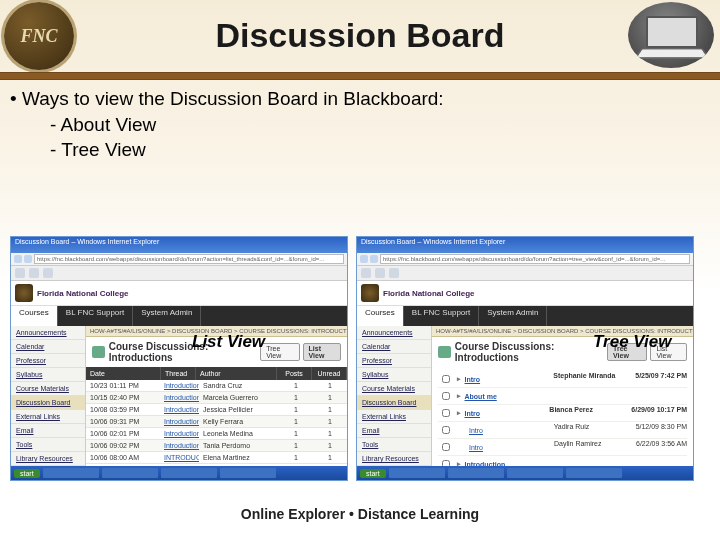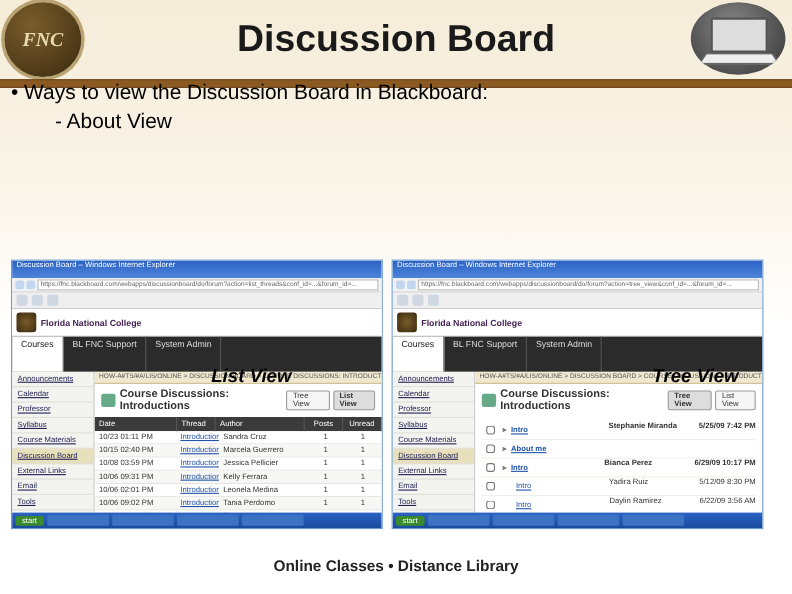--- a/index.html
+++ b/index.html
@@ -5,36 +5,36 @@
   html,body{margin:0;padding:0;width:720px;height:540px;font-family:Arial,Helvetica,sans-serif;background:#fff}
   .slide{position:relative;width:720px;height:540px;background:linear-gradient(180deg,#f5ecd8 0%,#faf4e8 30%,#fff 55%);overflow:hidden}
   .title-row{position:relative;height:72px}
   .logo{position:absolute;top:2px;left:4px;width:70px;height:68px;border-radius:50%;background:radial-gradient(circle at 35% 30%,#7a5c2a,#3a2a10);box-shadow:0 0 0 3px #b9a372}
   .logo::after{content:"FNC";position:absolute;inset:0;display:flex;align-items:center;justify-content:center;color:#e8d9b0;font:italic 700 18px Georgia,serif}
   .laptop{position:absolute;top:2px;right:6px;width:86px;height:66px;border-radius:50%;background:radial-gradient(circle at 45% 35%,#888,#333);overflow:hidden}
   .laptop::before{content:"";position:absolute;left:18px;top:14px;width:48px;height:28px;background:#ddd;border:2px solid #555;border-radius:2px}
   .laptop::after{content:"";position:absolute;left:10px;top:44px;width:64px;height:10px;background:#eee;border:2px solid #666;border-radius:2px;transform:perspective(40px) rotateX(40deg)}
   .title{position:absolute;top:16px;left:0;right:0;text-align:center;font:700 34px "Arial Black",Arial,sans-serif;color:#1a1a1a}
   .divider{position:absolute;top:72px;left:0;right:0;height:6px;background:#8a5a22;border-top:1px solid #6f471a;border-bottom:1px solid #6f471a}
-  .body{position:absolute;top:72px;left:10px;right:10px;font:400 19px Arial;color:#000;line-height:1.35}
+  .body{position:absolute;top:86px;left:10px;right:10px;font:400 19px Arial;color:#000;line-height:1.35}
   .body .indent1{padding-left:40px}
   .body .bullet{margin:0}
 
   .shots{position:absolute;top:236px;left:10px;right:26px;height:245px;display:flex;gap:8px}
   .shot{flex:1;border:1px solid #6c9bd1;background:#fff;display:flex;flex-direction:column;font-size:7px;color:#333;position:relative;overflow:hidden}
   .win-title{height:14px;background:linear-gradient(#2c62c4,#4d86db);color:#fff;padding:1px 4px;font-size:7px;white-space:nowrap;overflow:hidden}
   .url-bar{height:12px;background:#f2f2f2;border-bottom:1px solid #ccc;display:flex;align-items:center;gap:2px;padding:0 3px}
   .url-ic{width:8px;height:8px;border-radius:2px;background:#c3d6ef}
   .url-txt{flex:1;height:8px;background:#fff;border:1px solid #bbb;font-size:6px;line-height:8px;padding:0 2px;color:#666;white-space:nowrap;overflow:hidden}
   .toolbar{height:14px;background:#efefef;border-bottom:1px solid #ccc;display:flex;align-items:center;gap:4px;padding:0 4px}
   .tb-ic{width:10px;height:10px;border-radius:2px;background:#cfd8e3}
   .banner{height:24px;background:#fff;border-bottom:1px solid #ddd;display:flex;align-items:center;gap:4px;padding:0 4px}
   .fn-logo{width:18px;height:18px;background:radial-gradient(circle,#7a5c2a,#3a2a10);border-radius:3px}
   .fn-name{font:700 8px Arial;color:#425}
-  .tabs{height:32px;background:#2b2b2b;display:flex}
+  .tabs{height:20px;background:#2b2b2b;display:flex}
   .tab{color:#ddd;padding:2px 8px;font-size:8px;border-right:1px solid #555}
   .tab.active{background:#fff;color:#222}
   .workspace{flex:1;display:flex;min-height:0}
   .side{width:74px;background:#f3f3ef;border-right:1px solid #ccc;display:flex;flex-direction:column}
   .side a{display:block;padding:3px 5px;font-size:7px;color:#225;border-bottom:1px solid #e0e0da;text-decoration:underline}
   .side a.hl{background:#e8e0bd}
   .main{flex:1;display:flex;flex-direction:column;min-width:0}
   .crumb{background:#efe8cf;border-bottom:1px solid #cbbf92;padding:2px 4px;font-size:6px;color:#555;white-space:nowrap;overflow:hidden}
   .hdr{display:flex;align-items:center;justify-content:space-between;padding:4px 6px}
   .hdr-left{display:flex;align-items:center;gap:4px}
@@ -80,20 +80,21 @@
   <div class="title-row">
     <div class="logo"></div>
     <div class="title">Discussion Board</div>
     <div class="laptop"></div>
   </div>
   <div class="divider"></div>
 
   <div class="body">
     <p class="bullet">• Ways to view the Discussion Board in Blackboard:</p>
     <p class="bullet indent1">- About View</p>
+    <p class="bullet indent1">- Tree View</p>
   </div>
 
   <div class="caption cap-list">List View</div>
   <div class="caption cap-tree">Tree View</div>
 
   <div class="shots">
 
     <div class="shot">
       <div class="win-title">Discussion Board – Windows Internet Explorer</div>
       <div class="url-bar">
@@ -333,14 +334,14 @@
         <span class="start">start</span>
         <span class="task"></span>
         <span class="task"></span>
         <span class="task"></span>
         <span class="task"></span>
       </div>
     </div>
 
   </div>
 
-  <div class="footer">Online Classes  •  Distance Library</div>
+  <div class="footer">Online Explorer  •  Distance Learning</div>
 </div>
 
 </body></html>

